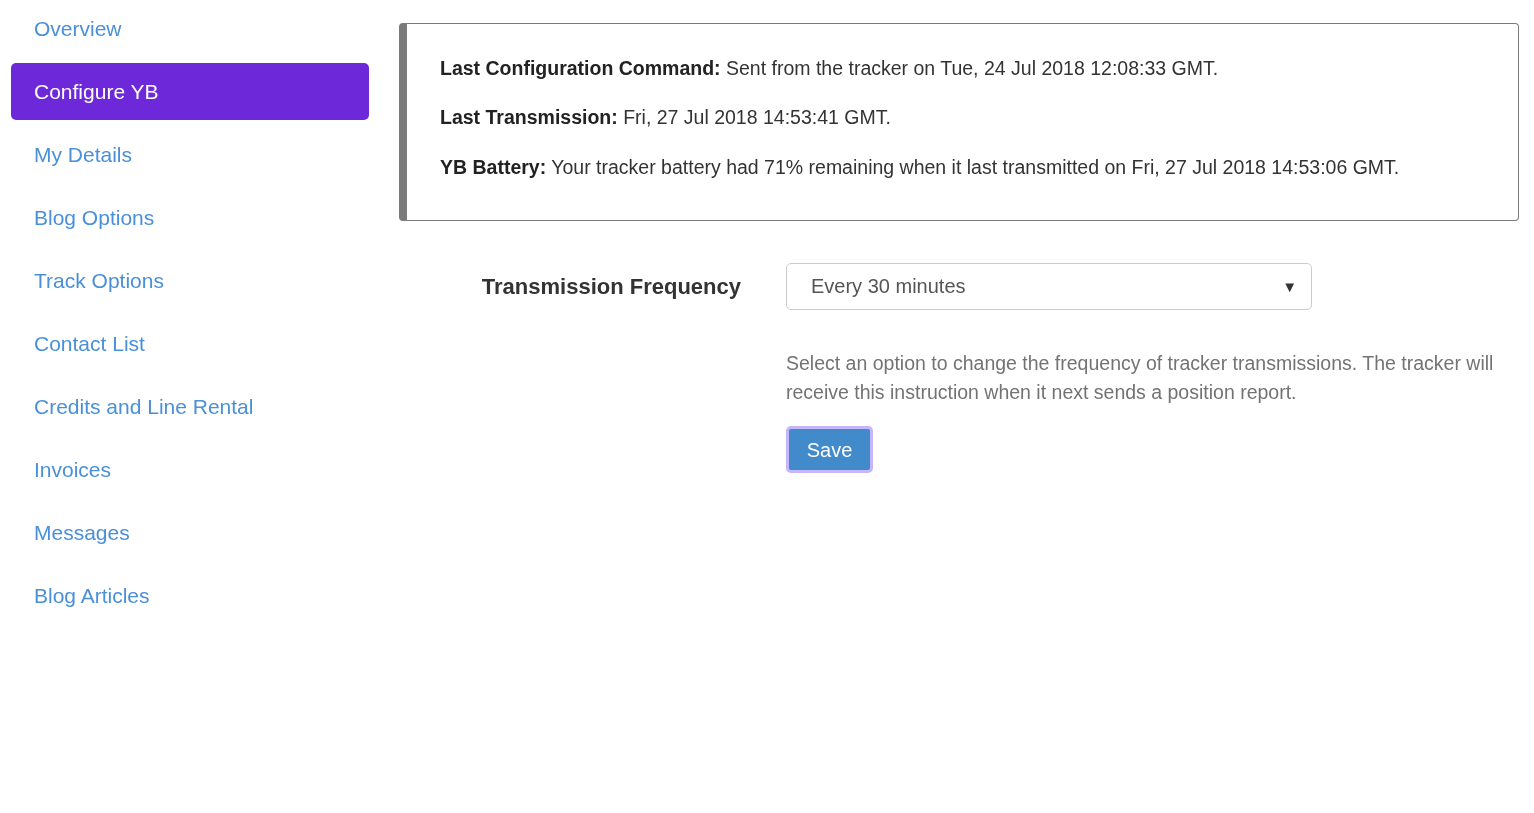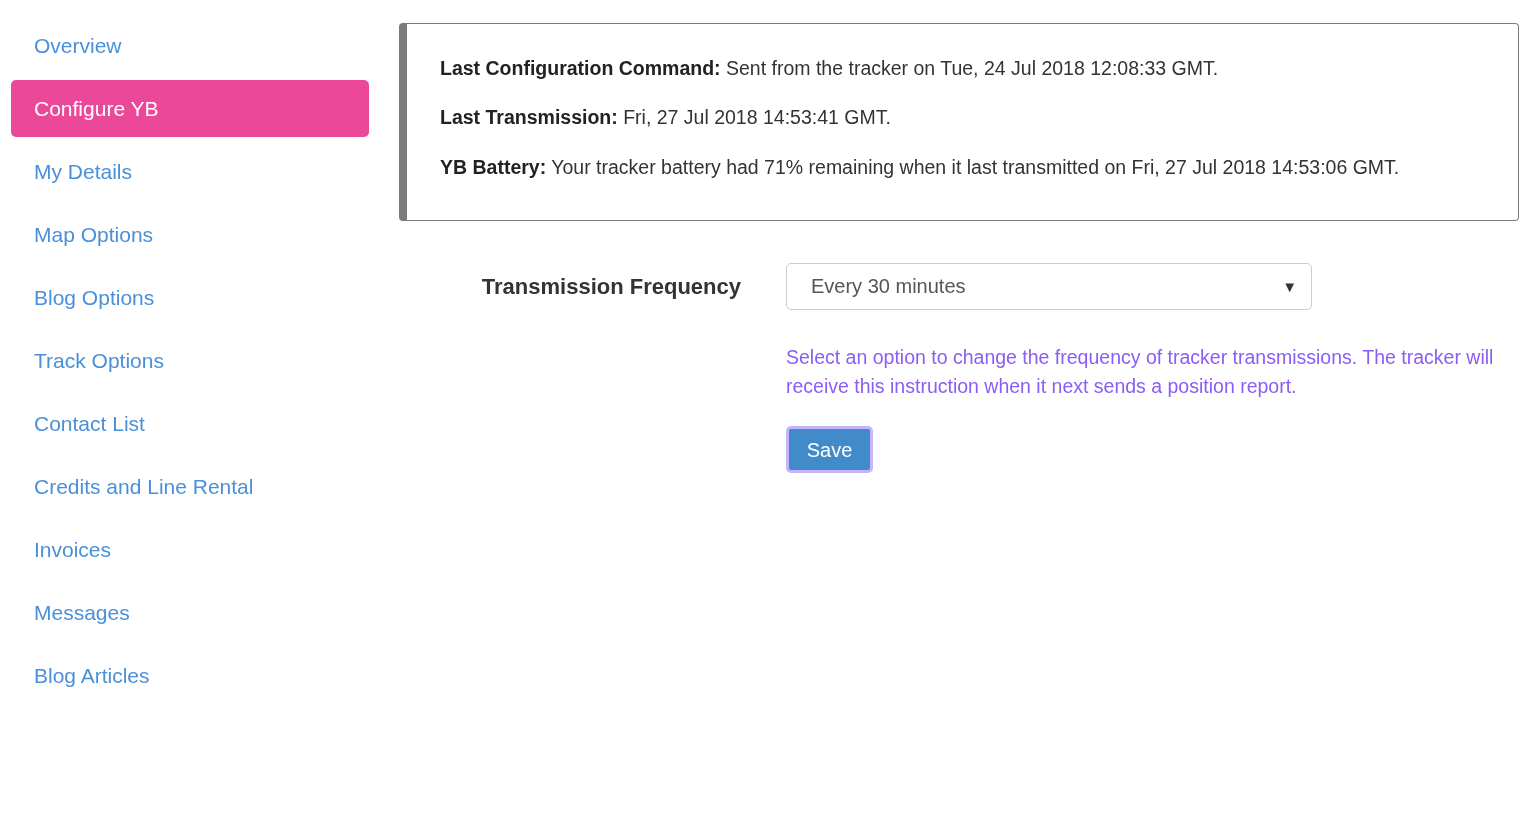--- a/index.html
+++ b/index.html
@@ -22,38 +22,38 @@
     background: #ffffff;
   }
 
   
   .sidebar {
     position: absolute;
     left: 0;
     top: 0;
     width: 380px;
     height: 813px;
-    padding-top: 17px;
+    padding-top: 0;
   }
 
   .nav-item {
     display: block;
     height: 57px;
     margin: 0 11px 6px 11px;
     padding: 0 23px;
     line-height: 57px;
     font-size: 21px;
     color: #4a90d9;
     text-decoration: none;
     border-radius: 5px;
     white-space: nowrap;
     cursor: pointer;
   }
   .nav-item.active {
-    background: #ec4899;
+    background: #6d28d9;
     color: #ffffff;
   }
 
   
   .content {
     position: absolute;
     left: 396px;
     top: 0;
     width: 1138px;
     height: 813px;
@@ -135,25 +135,25 @@
     height: 45px;
     line-height: 45px;
     font-size: 15px;
     color: #333333;
     pointer-events: none;
   }
 
   .help-text {
     position: absolute;
     left: 390px;
-    top: 60px;
+    top: 66px;
     width: 740px;
     font-size: 19.5px;
     line-height: 1.52;
-    color: #8b5cf6;
+    color: #737373;
   }
 
   .save-button {
     position: absolute;
     left: 390px;
     top: 163px;
     width: 87px;
     height: 47px;
     background: #428bca;
     border: 3px solid #c4b5fd;
@@ -168,21 +168,20 @@
 </style>
 </head>
 <body>
 
 <div class="page">
 
   <nav class="sidebar">
     <a class="nav-item" href="#">Overview</a>
     <a class="nav-item active" href="#">Configure YB</a>
     <a class="nav-item" href="#">My Details</a>
-    <a class="nav-item" href="#">Map Options</a>
     <a class="nav-item" href="#">Blog Options</a>
     <a class="nav-item" href="#">Track Options</a>
     <a class="nav-item" href="#">Contact List</a>
     <a class="nav-item" href="#">Credits and Line Rental</a>
     <a class="nav-item" href="#">Invoices</a>
     <a class="nav-item" href="#">Messages</a>
     <a class="nav-item" href="#">Blog Articles</a>
   </nav>
 
   <main class="content">

